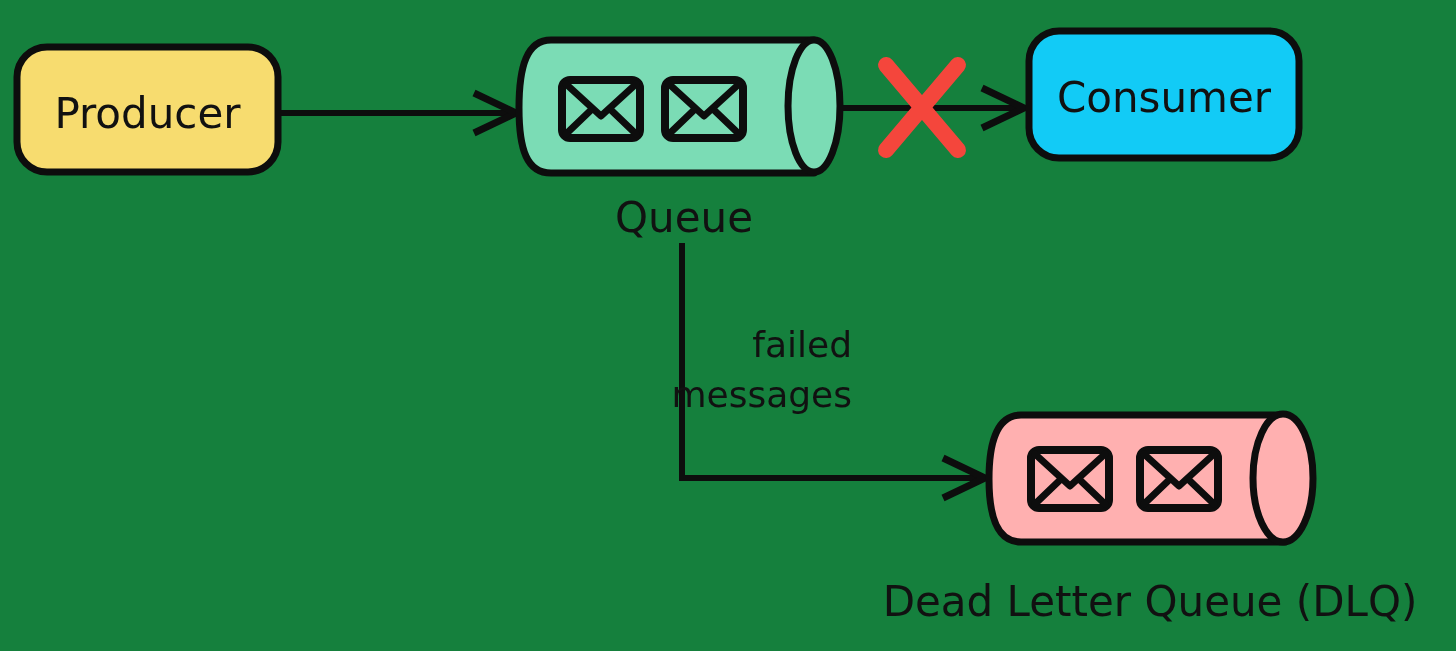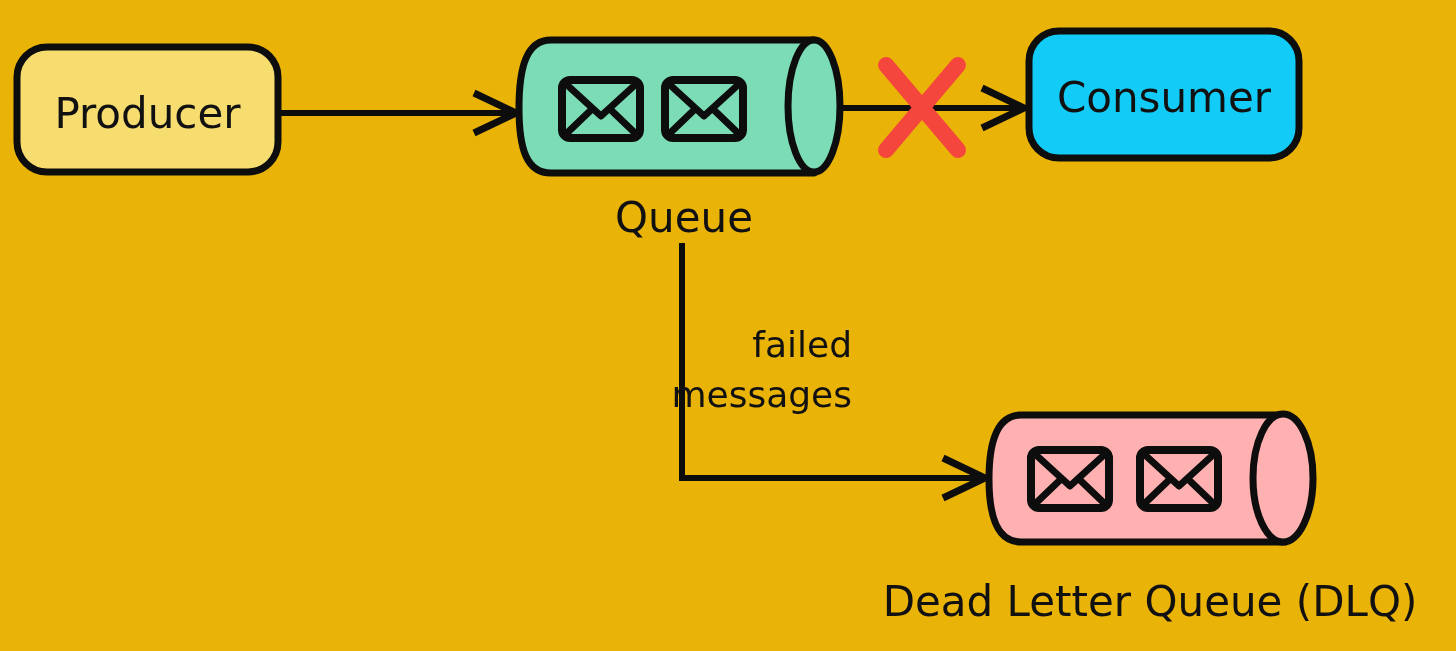--- a/index.html
+++ b/index.html
@@ -7,21 +7,21 @@
     padding: 0;
     background: #ffffff;
   }
   body {
     font-family: "DejaVu Sans", sans-serif;
   }
   #diagram-root {
     position: relative;
     width: 1456px;
     height: 651px;
-    background: #eab308;
+    background: #15803d;
     overflow: hidden;
   }
   #diagram-svg {
     position: absolute;
     top: 0;
     left: 0;
     width: 1456px;
     height: 651px;
     display: block;
   }

